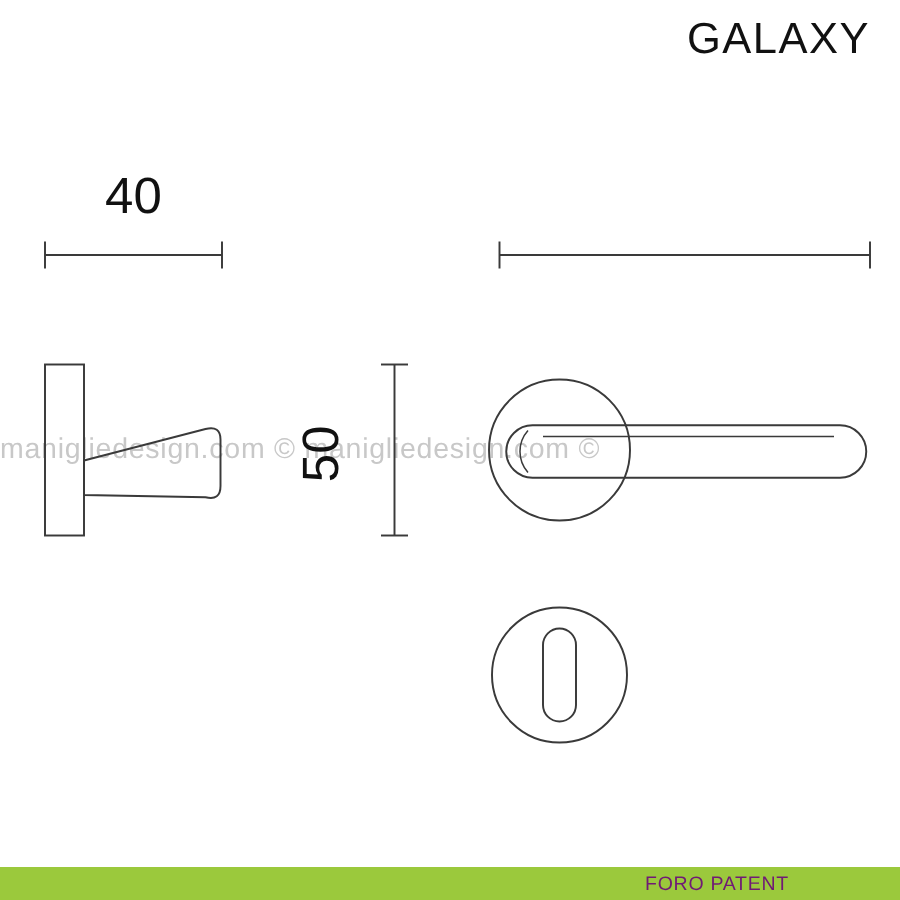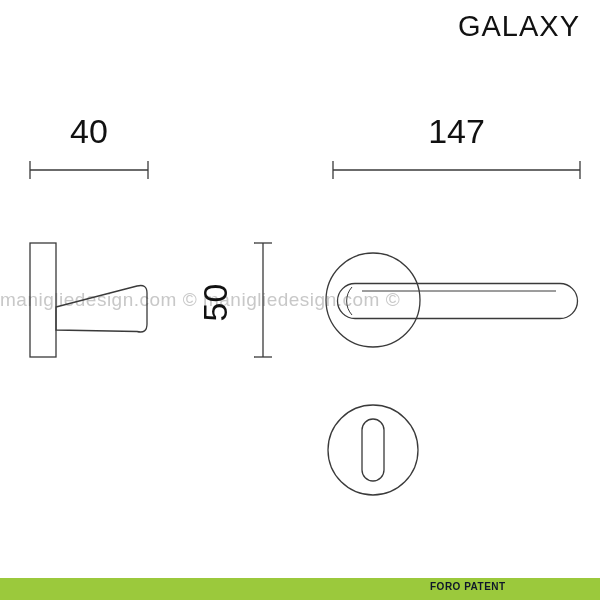--- a/index.html
+++ b/index.html
@@ -70,37 +70,35 @@
     left: 0;
     bottom: 0;
     width: 600px;
     height: 22px;
     background: #9bc93c;
   }
   .footer-label {
     position: absolute;
     left: 430px;
     top: 3px;
-    font-size: 10px;
-    color: #0f172a;
+    font-size: 13px;
+    color: #701a75;
     letter-spacing: 0.5px;
-    font-weight: bold;
   }
 </style>
 </head>
 <body>
 
 <div id="canvas">
 
   <div class="watermark">manigliedesign.com © manigliedesign.com ©</div>
 
   <div class="title">GALAXY</div>
 
   <div class="dim-label dim-80">40</div>
-  <div class="dim-label dim-147">147</div>
   <div class="dim-label dim-50">50</div>
 
   <svg class="drawing" width="600" height="600" viewBox="0 0 600 600">
     <g fill="none" stroke="#3a3a3a" stroke-width="1.3">
 
       <g>
         <line x1="30" y1="170" x2="148" y2="170"></line>
         <line x1="30" y1="161" x2="30" y2="179"></line>
         <line x1="148" y1="161" x2="148" y2="179"></line>
       </g>

